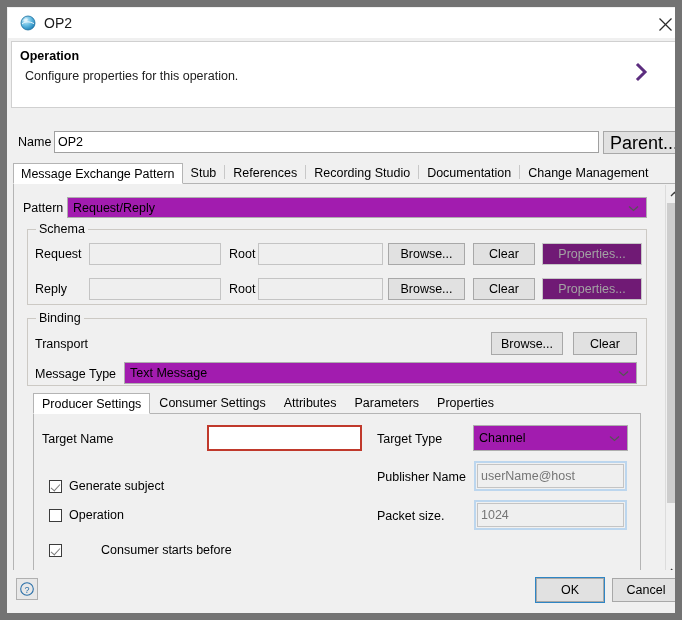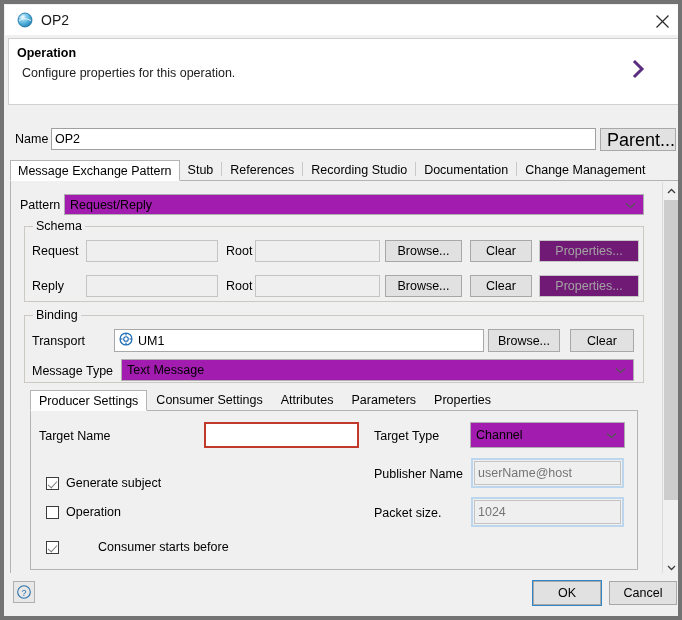--- a/index.html
+++ b/index.html
@@ -11,21 +11,21 @@
     font-family: "Liberation Sans", sans-serif;
     font-size: 12.5px;
     color: #000000;
     -webkit-font-smoothing: none;
   }
   .window {
     position: relative;
     width: 682px;
     height: 620px;
     box-sizing: border-box;
-    border: 4px solid #737373;
+    border: 7px solid #737373;
     background: #f0f0f0;
     overflow: hidden;
   }
 
   
   .titlebar {
     position: absolute;
     left: 1px; top: 1px;
     width: 680px; height: 30px;
     background: #ffffff;
@@ -505,33 +505,20 @@
   <span class="field-label" style="left:222px; top:275px;">Root</span>
   <input class="txt disabled" style="left: 251px; top: 271px; width: 125px; height: 22px;" disabled="" value="">
   <button class="btn" style="left:381px; top:271px; width:77px; height:22px;">Browse...</button>
   <button class="btn" style="left:466px; top:271px; width:62px; height:22px;">Clear</button>
   <button class="btn disabled" style="left:535px; top:271px; width:100px; height:22px;">Properties...</button>
 
   <div class="group" id="binding-group">
     <span class="group-title">Binding</span>
   </div>
   <span class="field-label" style="left:28px; top:330px;">Transport</span>
-  <div class="transport-field">
-    <span>
-      <svg width="14" height="14" viewBox="0 0 16 16">
-        <circle cx="8" cy="8" r="6.8" fill="none" stroke="#1f6fb5" stroke-width="1.4"></circle>
-        <circle cx="8" cy="8" r="2.6" fill="none" stroke="#1f6fb5" stroke-width="1.3"></circle>
-        <line x1="8" y1="1.2" x2="8" y2="4" stroke="#1f6fb5" stroke-width="1.4"></line>
-        <line x1="8" y1="12" x2="8" y2="14.8" stroke="#1f6fb5" stroke-width="1.4"></line>
-        <line x1="1.2" y1="8" x2="4" y2="8" stroke="#1f6fb5" stroke-width="1.4"></line>
-        <line x1="12" y1="8" x2="14.8" y2="8" stroke="#1f6fb5" stroke-width="1.4"></line>
-      </svg>
-    </span>
-    <span class="tlabel">UM1</span>
-  </div>
   <button class="btn" style="left:484px; top:325px; width:72px; height:23px;">Browse...</button>
   <button class="btn" style="left:566px; top:325px; width:64px; height:23px;">Clear</button>
 
   <span class="field-label" style="left:28px; top:360px;">Message Type</span>
   <div class="combo" style="left:117px; top:355px; width:513px; height:22px;">
     <span class="cbtext" style="background:transparent;">Text Message</span>
     <span class="cbarrow">
       <svg width="11" height="7" viewBox="0 0 11 7">
           <path d="M1 1.5 L5.5 5.5 L10 1.5" stroke="#555" stroke-width="1.2" fill="none"></path>
         </svg>

